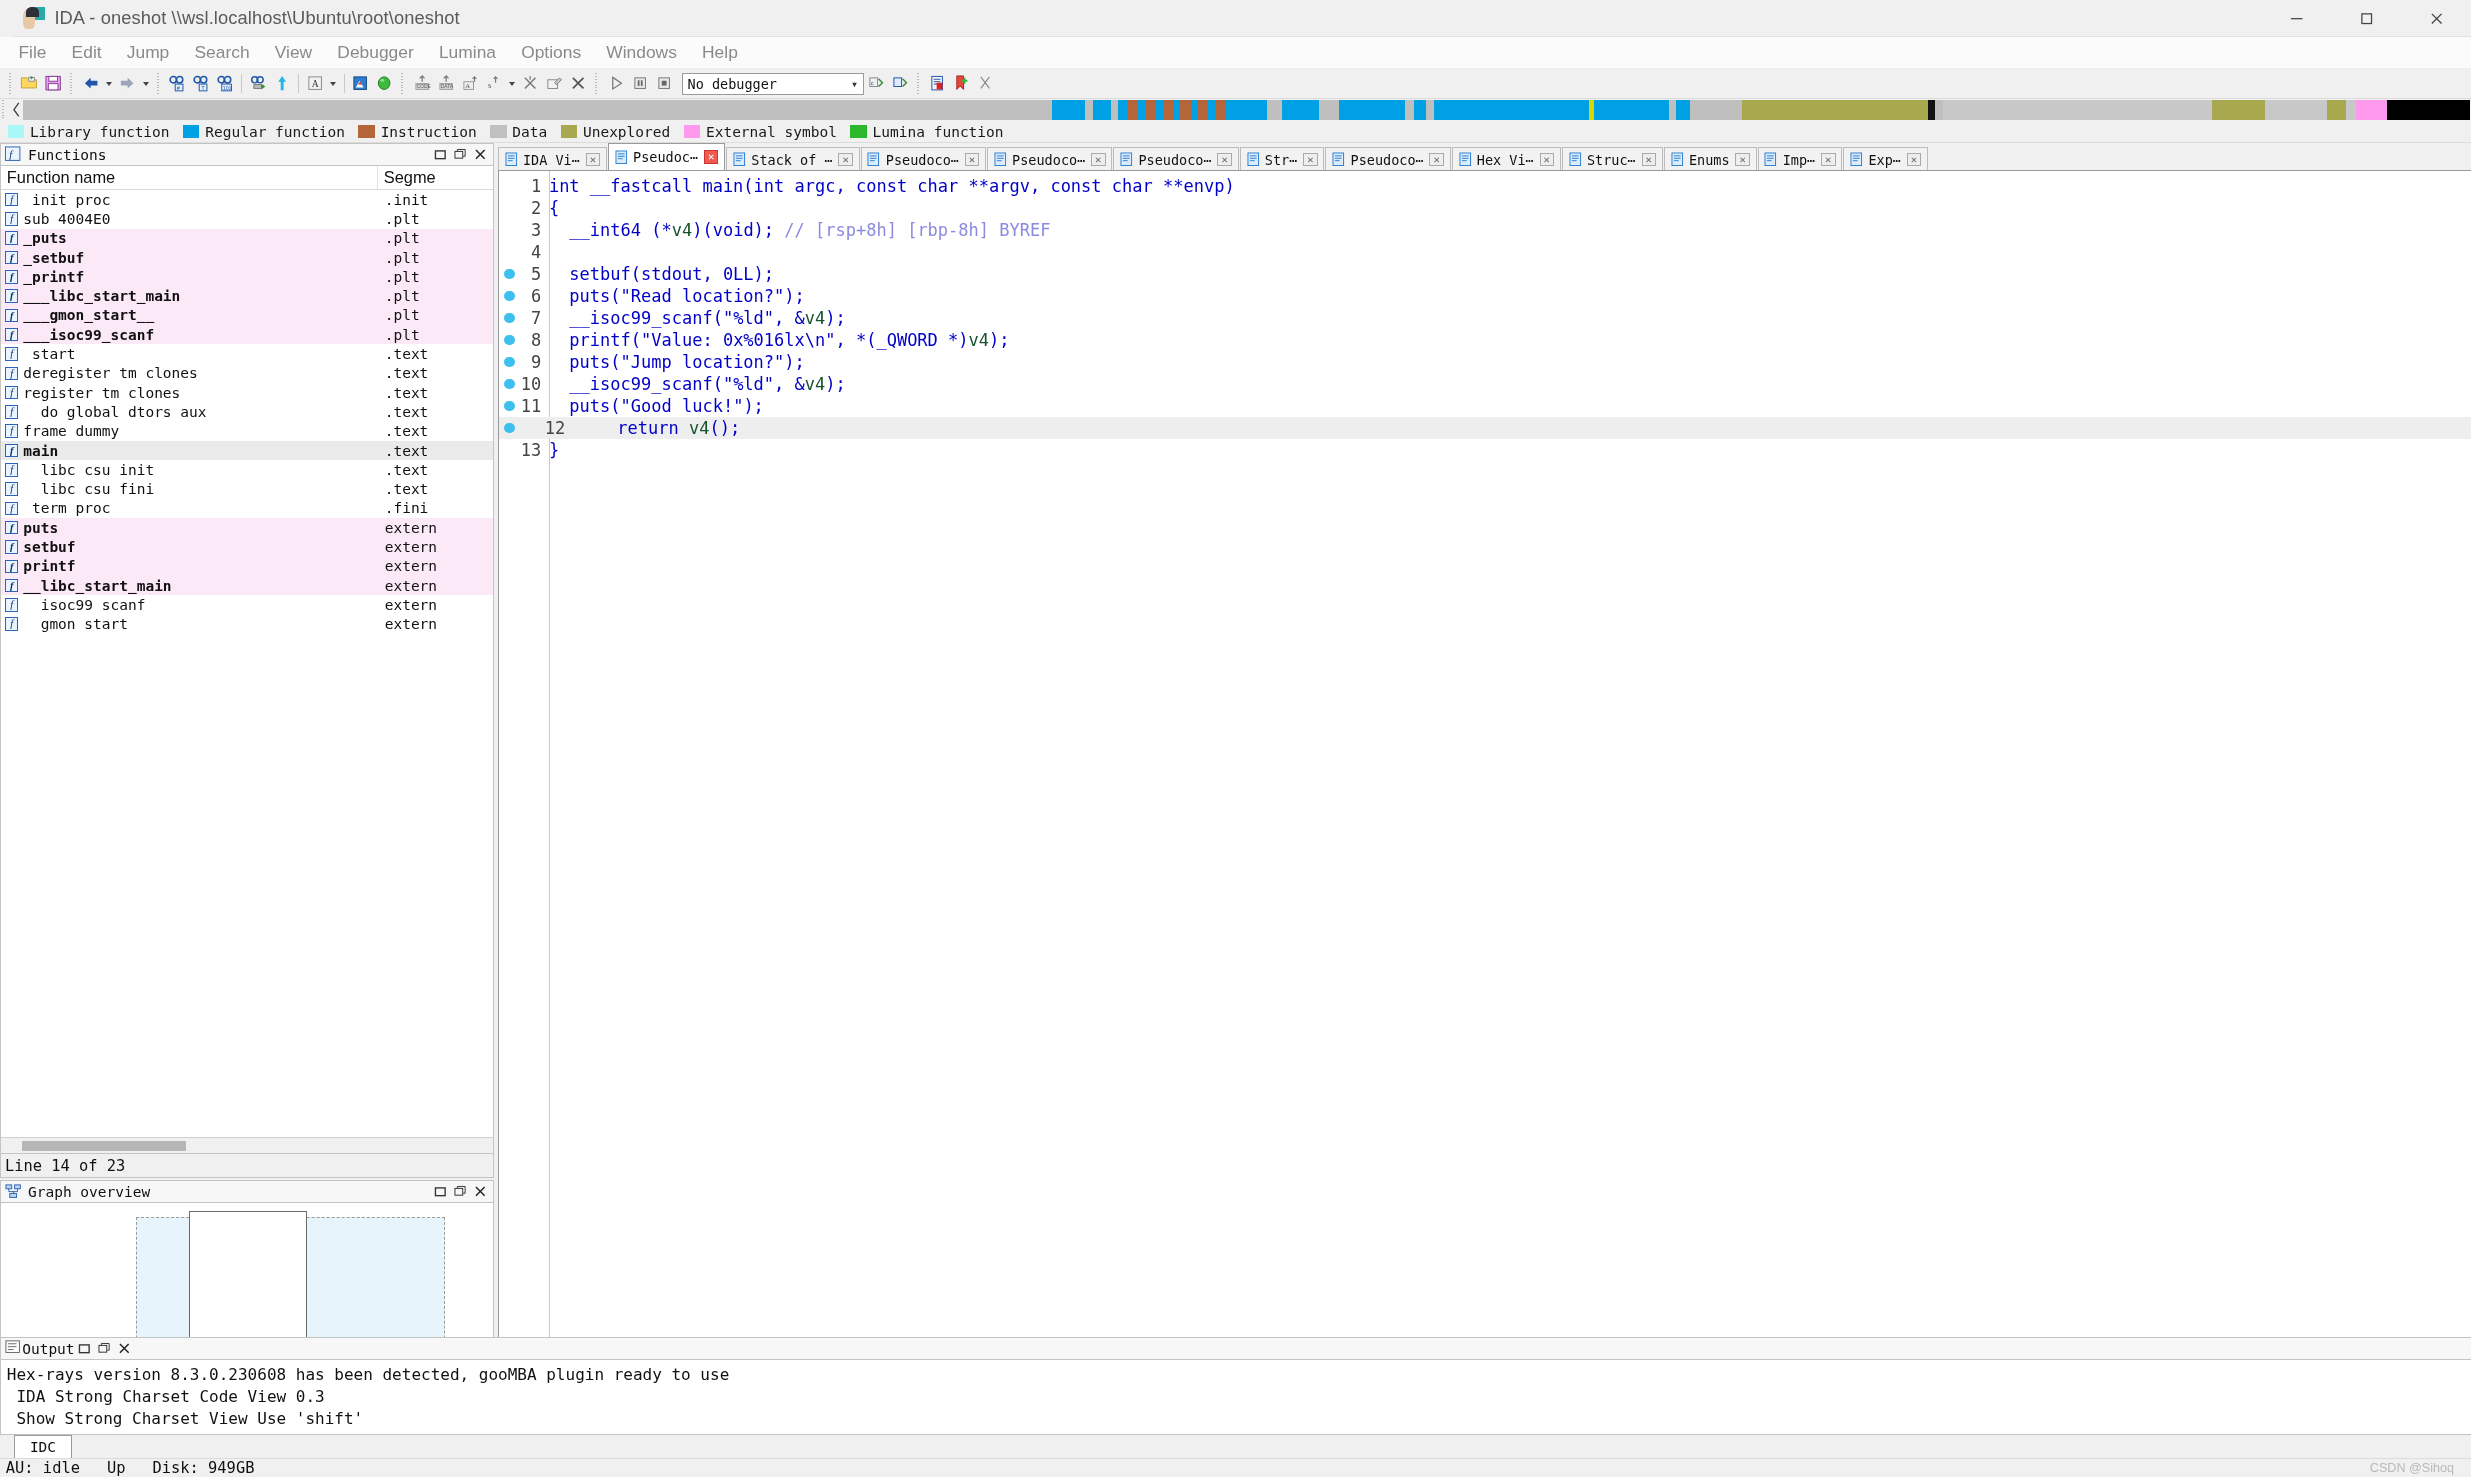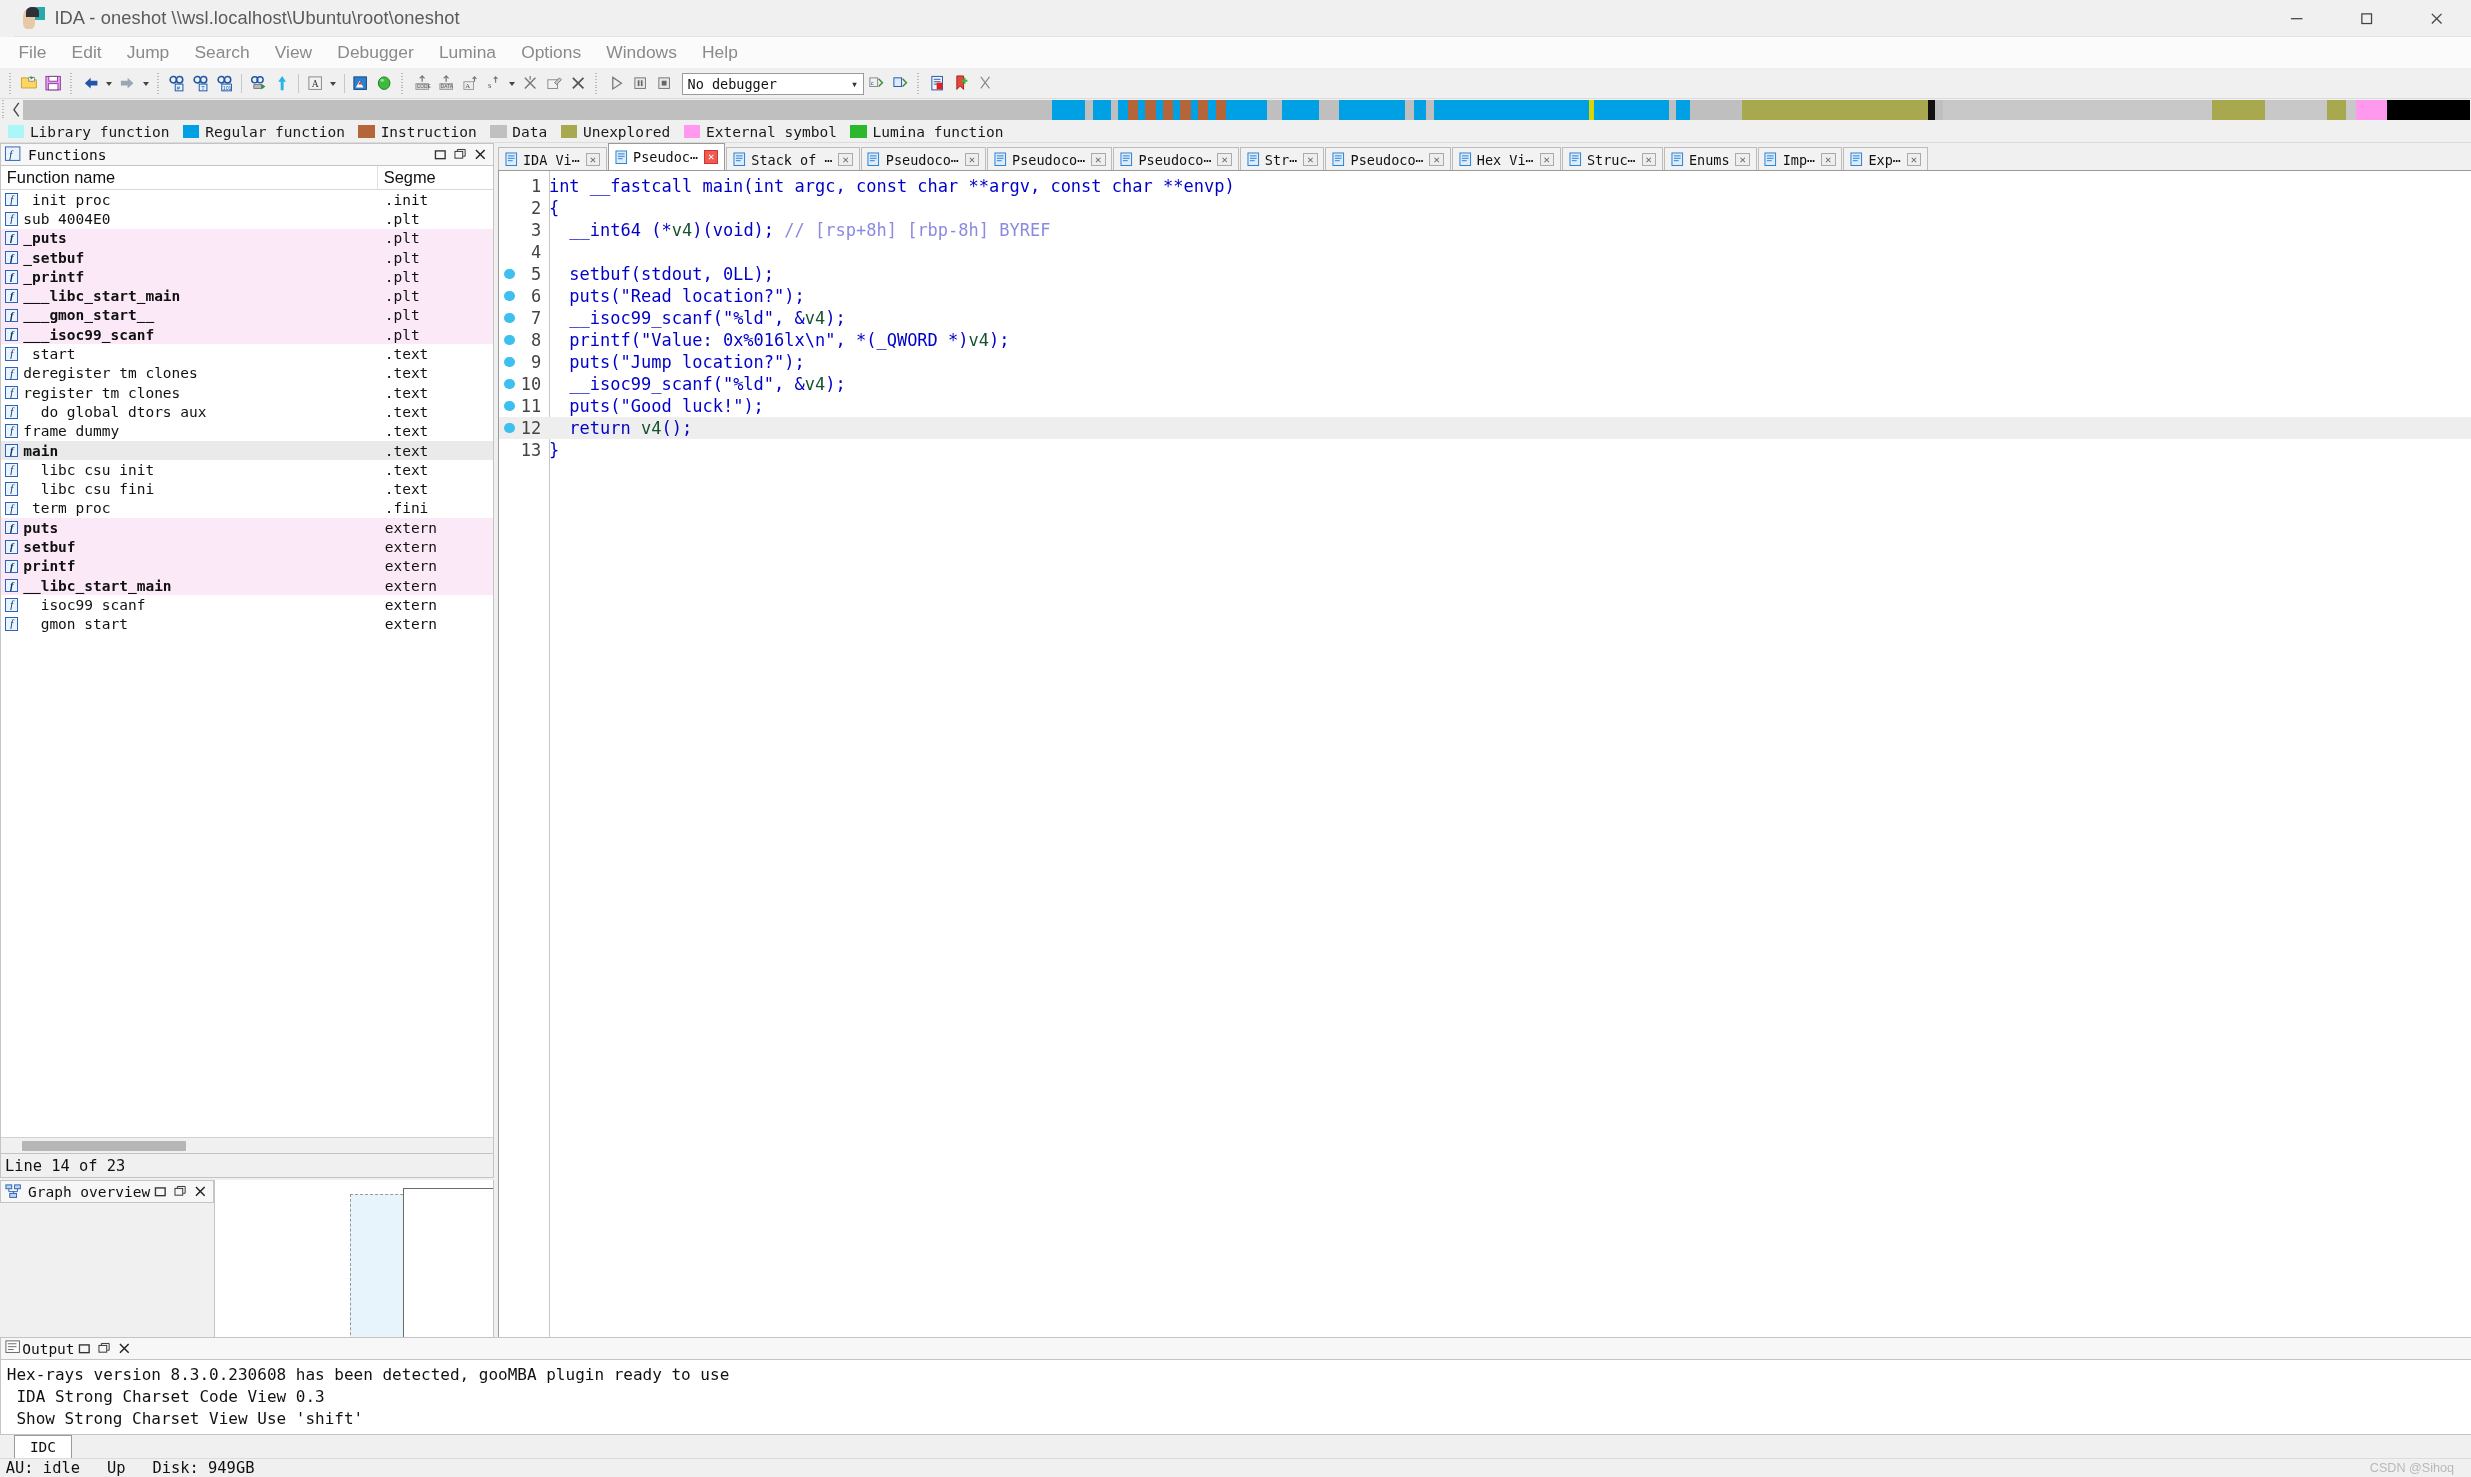--- a/index.html
+++ b/index.html
@@ -154,21 +154,21 @@
   }
   .fn-hscroll .thumb {
     position:absolute; left:21px; top:2.9px; width:164px; height:10.6px; background:#b6b6b6; border-radius:1px;
   }
   .status-line {
     height: 24px; background:#f0f0f0; display:flex; align-items:center; padding-left:3.9px;
     font-family:"DejaVu Sans Mono", monospace; font-size:15.4px; color:#111; flex:none;
     border:1px solid #c4c4c4; border-top:0;
   }
   
-  .go-wrap { height: 208px; flex:none; display:flex; flex-direction:row; margin-top:1.9px;}
+  .go-wrap { height: 208px; flex:none; display:flex; flex-direction:column; margin-top:1.9px;}
   .go-body { flex:1; background:#fff; border:1px solid #c4c4c4; border-top:0; position:relative; overflow:hidden;}
   .go-tint { position:absolute; left:135px; top:13.5px; width:309px; height:156px; background:#e8f4fb; }
   .go-dash {
     position:absolute; left:135px; top:13.5px; width:309px; height:156px;
     border:1px dashed #9a9a9a;
   }
   .go-viewport {
     position:absolute; left:188px; top:7.7px; width:118px; height:170px;
     background:#fff; border:1px solid #6b6b6b;
   }
@@ -192,21 +192,21 @@
   .tab.active .t-close { background:#f05a4f; border-color:#c33; color:#fff; font-weight:bold;}
   .code-wrap {
     flex:1; background:#fff; border:1px solid #9a9a9a; display:flex; flex-direction:column; min-height:0;
     position:relative;
   }
   .code-area { flex:1; overflow:hidden; position:relative; padding-top: 3.9px; }
   .cline {
     display:flex; height: 22px; align-items:center;
     font-family:"DejaVu Sans Mono", monospace; font-size:17px; white-space:pre;
   }
-  .cline.hl { background:#eeeeee; }
+  .cline.hl { background:#eeeeee;gap:24px; }
   .bp-col { width: 21px; flex:none; display:flex; align-items:center; justify-content:center; }
   .bp-dot { width:10.6px; height:10.6px; border-radius:50%; background:#3dc0f0; }
   .ln-col { width: 29px; flex:none; text-align:right; color:#444; padding-right:7.7px; }
   .code-txt { flex:1; color:#0000c8; }
   .code-wrap .vbar {
     position:absolute; left:50px; top:0; bottom:0; width:1px; background:#c8c8c8;
   }
   .code-status {
     height: 26px; background:#f0f0f0; border-top:1px solid #c4c4c4; flex:none;
     display:flex; align-items:center; font-family:"DejaVu Sans Mono", monospace; font-size:15.4px; color:#111;

